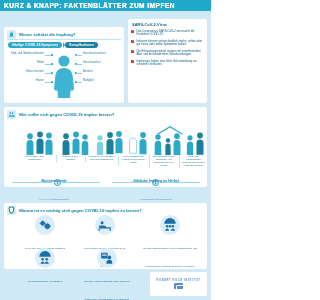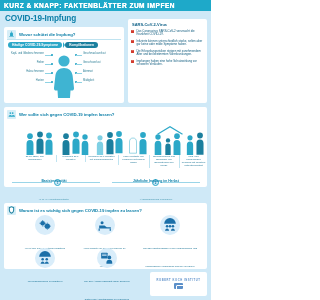--- a/index.html
+++ b/index.html
@@ -124,21 +124,20 @@
 </style>
 </head>
 <body>
 
 <div class="poster">
 
   <div class="banner">
     <span class="banner-title">KURZ &amp; KNAPP: FAKTENBLÄTTER ZUM IMPFEN</span>
   </div>
 
-  <div class="page-title">COVID-19-Impfung</div>
 
   <div class="card" id="sec1">
     <div class="sec-head">
       <span class="sec-icon">
         <svg width="7" height="7" viewBox="0 0 24 24">
           <path d="M4 18h16v2H4z" fill="#2ca8c8"></path>
           <path d="M12 4c-3 0-5 2.5-5 5v8h10V9c0-2.5-2-5-5-5z" fill="#2ca8c8"></path>
           <rect x="11" y="1" width="2" height="4" fill="#2ca8c8"></rect>
         </svg>
       </span>

